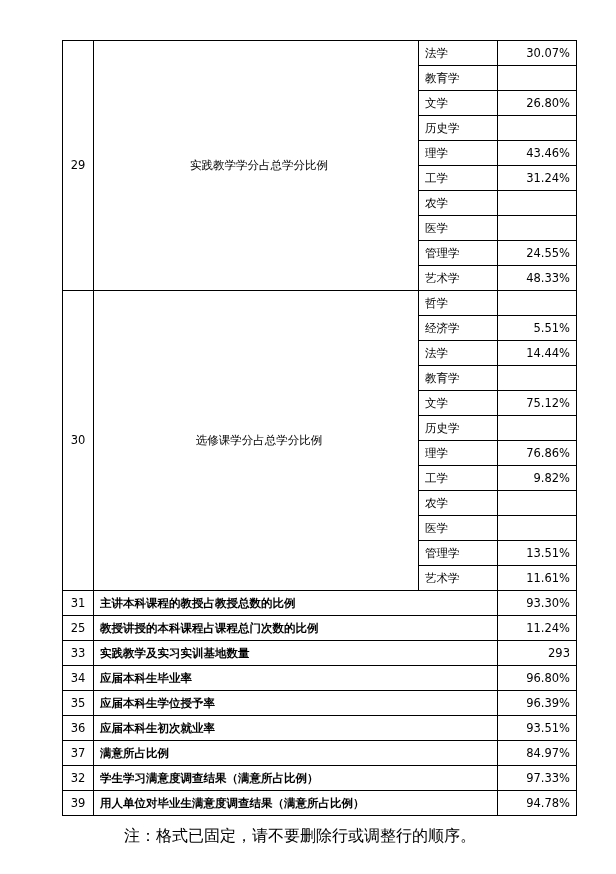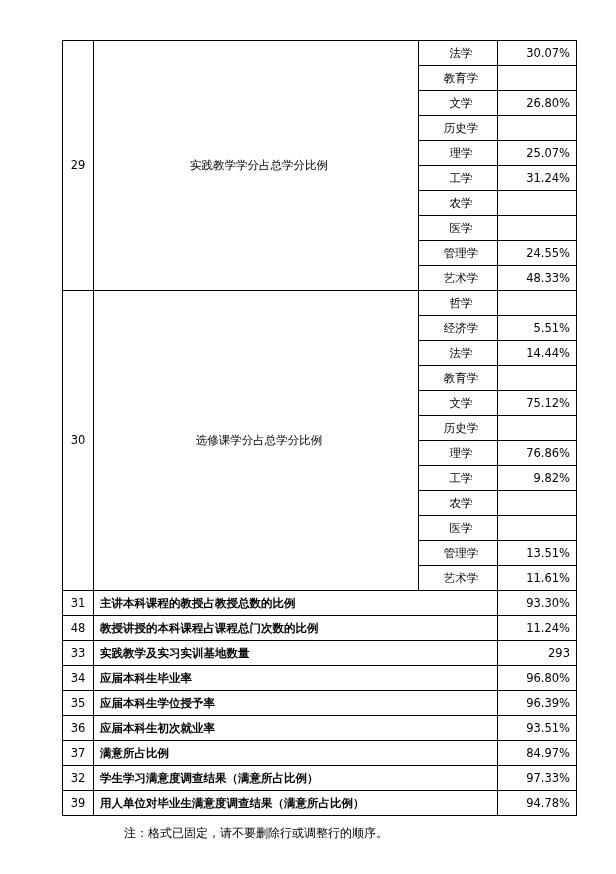--- a/index.html
+++ b/index.html
@@ -39,42 +39,42 @@
     text-align: center;
   }
   .c-label {
     width: 318px;
     text-align: center;
     padding-left: 6px !important;
     margin-top: 24px;
   }
   .c-sub {
     width: 72px;
-    text-align: center;
+    text-align: left;
     padding-left: 6px !important;
   }
   .c-val {
     width: 72px;
     text-align: right;
     padding-right: 6px !important;
   }
   .c-label-wide {
     text-align: left;
     padding-left: 6px !important;
     font-weight: bold;
   }
   .c-val-wide {
     width: 72px;
     text-align: right;
     padding-right: 6px !important;
   }
   .note {
     margin-top: 9px;
     margin-left: 62px;
-    font-size: 12px;
+    font-size: 16px;
     line-height: 1.4;
   }
   .vmid {
     vertical-align: middle;
   }
 </style>
 </head>
 <body>
 
 <div class="page">
@@ -94,21 +94,21 @@
       <tr>
         <td class="c-sub">文学</td>
         <td class="c-val">26.80%</td>
       </tr>
       <tr>
         <td class="c-sub">历史学</td>
         <td class="c-val"></td>
       </tr>
       <tr>
         <td class="c-sub">理学</td>
-        <td class="c-val">25.07%</td>
+        <td class="c-val">43.46%</td>
       </tr>
       <tr>
         <td class="c-sub">工学</td>
         <td class="c-val">31.24%</td>
       </tr>
       <tr>
         <td class="c-sub">农学</td>
         <td class="c-val"></td>
       </tr>
       <tr>
@@ -174,21 +174,21 @@
         <td class="c-sub">艺术学</td>
         <td class="c-val">11.61%</td>
       </tr>
 
       <tr>
         <td class="c-num">31</td>
         <td class="c-label-wide" colspan="2">主讲本科课程的教授占教授总数的比例</td>
         <td class="c-val-wide">93.30%</td>
       </tr>
       <tr>
-        <td class="c-num">48</td>
+        <td class="c-num">25</td>
         <td class="c-label-wide" colspan="2">教授讲授的本科课程占课程总门次数的比例</td>
         <td class="c-val-wide">11.24%</td>
       </tr>
       <tr>
         <td class="c-num">33</td>
         <td class="c-label-wide" colspan="2">实践教学及实习实训基地数量</td>
         <td class="c-val-wide">293</td>
       </tr>
       <tr>
         <td class="c-num">34</td>

